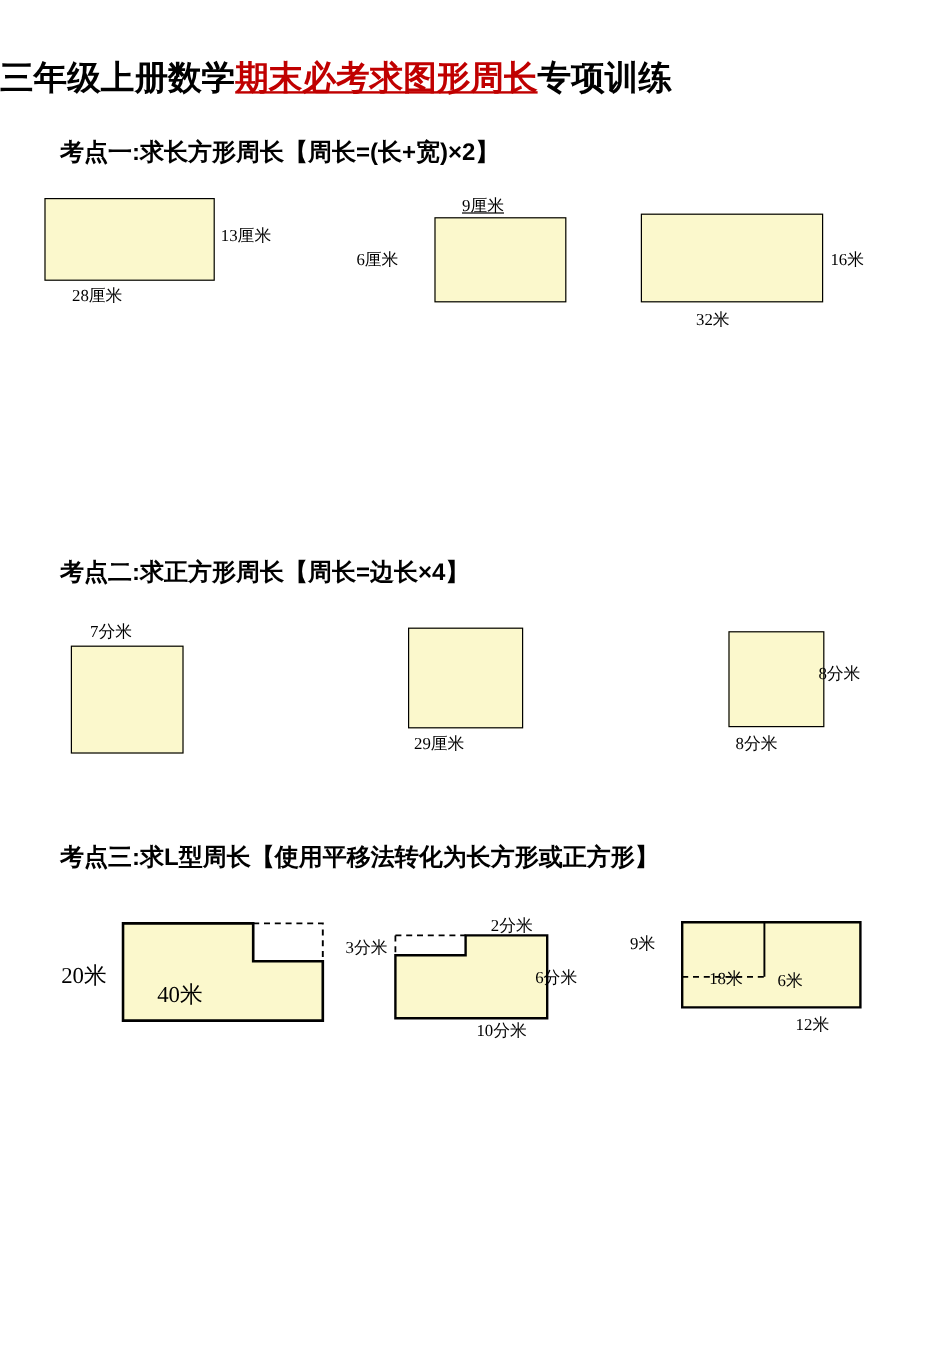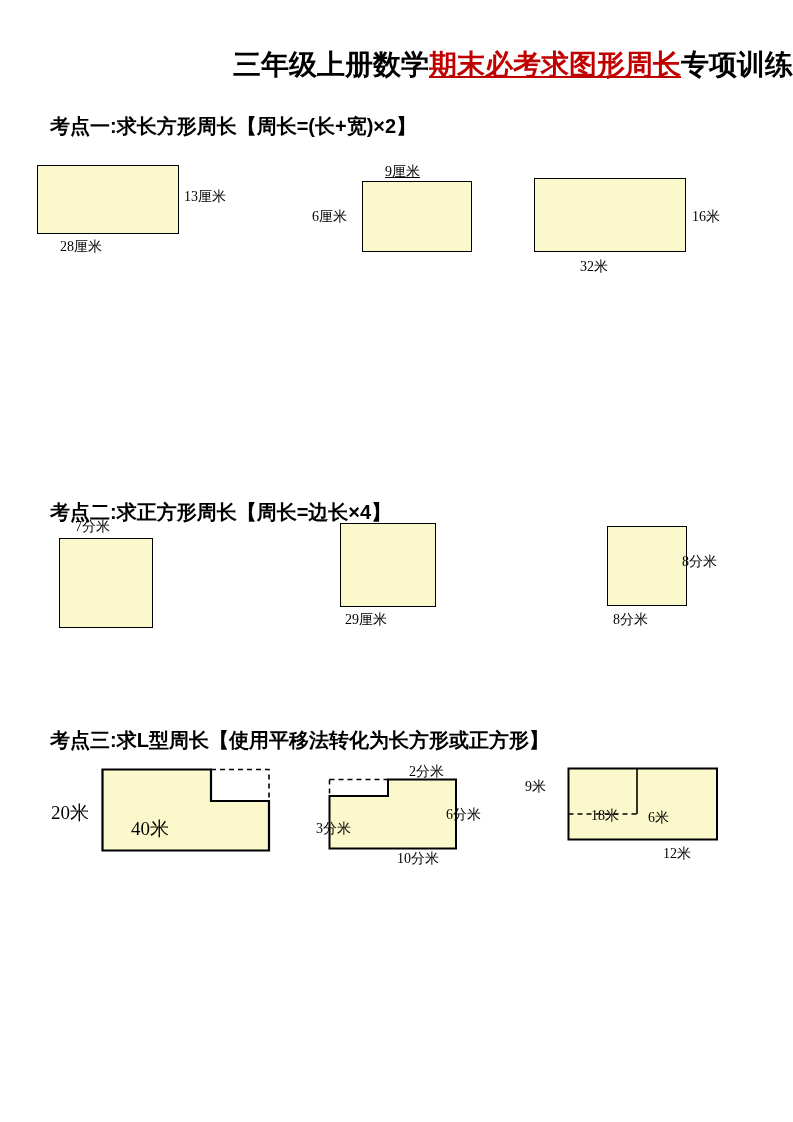--- a/index.html
+++ b/index.html
@@ -20,21 +20,21 @@
     left: 0; top: 0;
     width: 793px;
     height: 1122px;
   }
 
   
   .title {
     position: absolute;
     left: 0; top: 46px;
     width: 793px;
-    text-align: right;
+    text-align: left;
     font-family: "Liberation Sans", sans-serif;
     font-weight: bold;
     font-size: 28px;
     letter-spacing: 0px;
     white-space: nowrap;
   }
   .title .hl {
     color: #c00000;
     text-decoration: underline;
     text-decoration-color: #c00000;
@@ -42,22 +42,22 @@
 
   
   .section-head {
     position: absolute;
     font-family: "Liberation Sans", sans-serif;
     font-weight: bold;
     font-size: 20px;
     white-space: nowrap;
   }
   #head1 { left: 50px; top: 113px; }
-  #head2 { left: 50px; top: 463px; margin-top: 36px; }
-  #head3 { left: 50px; top: 727px; }
+  #head2 { left: 50px; top: 463px; }
+  #head3 { left: 50px; top: 701px; }
 
   
   .fig {
     position: absolute;
   }
   .rect {
     position: absolute;
     background: #fbf8cc;
     border: 1.6px solid #000000;
     box-sizing: border-box;
@@ -91,21 +91,21 @@
 
   <div class="fig" style="left:0; top:0;">
     <div class="rect" style="left:37px; top:165px; width:142px; height:69px;"></div>
     <div class="lbl mid" style="left:184px; top:188px;">13厘米</div>
     <div class="lbl mid" style="left:60px; top:238px;">28厘米</div>
   </div>
 
   <div class="fig">
     <div class="rect" style="left:362px; top:181px; width:110px; height:71px;"></div>
     <div class="lbl" style="left:385px; top:163px;text-decoration:underline;">9厘米</div>
-    <div class="lbl" style="left:312px; top:208px;">6厘米</div>
+    <div class="lbl" style="left:297px; top:208px;">6厘米</div>
   </div>
 
   <div class="fig">
     <div class="rect" style="left:534px; top:178px; width:152px; height:74px;"></div>
     <div class="lbl mid" style="left:692px; top:208px;">16米</div>
     <div class="lbl mid" style="left:580px; top:258px;">32米</div>
   </div>
 
   <div class="section-head" id="head2">考点二:求正方形周长【周长=边长×4】</div>
 
@@ -138,21 +138,21 @@
 
   <div class="fig lshape" style="left:328px; top:778px;">
     <svg width="130" height="72" viewBox="0 0 130 72">
       <polygon points="1.5,18 60,18 60,1.5 128,1.5 128,70.5 1.5,70.5" fill="#fbf8cc" stroke="#000" stroke-width="2"></polygon>
       <path d="M1.5,1.5 L60,1.5" fill="none" stroke="#000" stroke-width="1.5" stroke-dasharray="5,4"></path>
       <path d="M1.5,1.5 L1.5,18" fill="none" stroke="#000" stroke-width="1.5" stroke-dasharray="5,4"></path>
     </svg>
   </div>
   <div class="lbl" style="left:409px; top:763px;">2分米</div>
   <div class="lbl" style="left:446px; top:806px;">6分米</div>
-  <div class="lbl" style="left:288px; top:820px;margin-left:28px;">3分米</div>
+  <div class="lbl" style="left:288px; top:781px;">3分米</div>
   <div class="lbl" style="left:361px; top:850px;margin-left:36px;">10分米</div>
 
   <div class="fig lshape" style="left:567px; top:767px;">
     <svg width="152" height="74" viewBox="0 0 152 74">
       <polygon points="1.5,1.5 150,1.5 150,72.5 1.5,72.5" fill="#fbf8cc" stroke="#000" stroke-width="2"></polygon>
       <path d="M70,1.5 L70,47" fill="none" stroke="#000" stroke-width="1.6"></path>
       <path d="M1.5,47 L70,47" fill="none" stroke="#000" stroke-width="1.5" stroke-dasharray="5,4"></path>
     </svg>
   </div>
   <div class="lbl" style="left:525px; top:778px;">9米</div>

